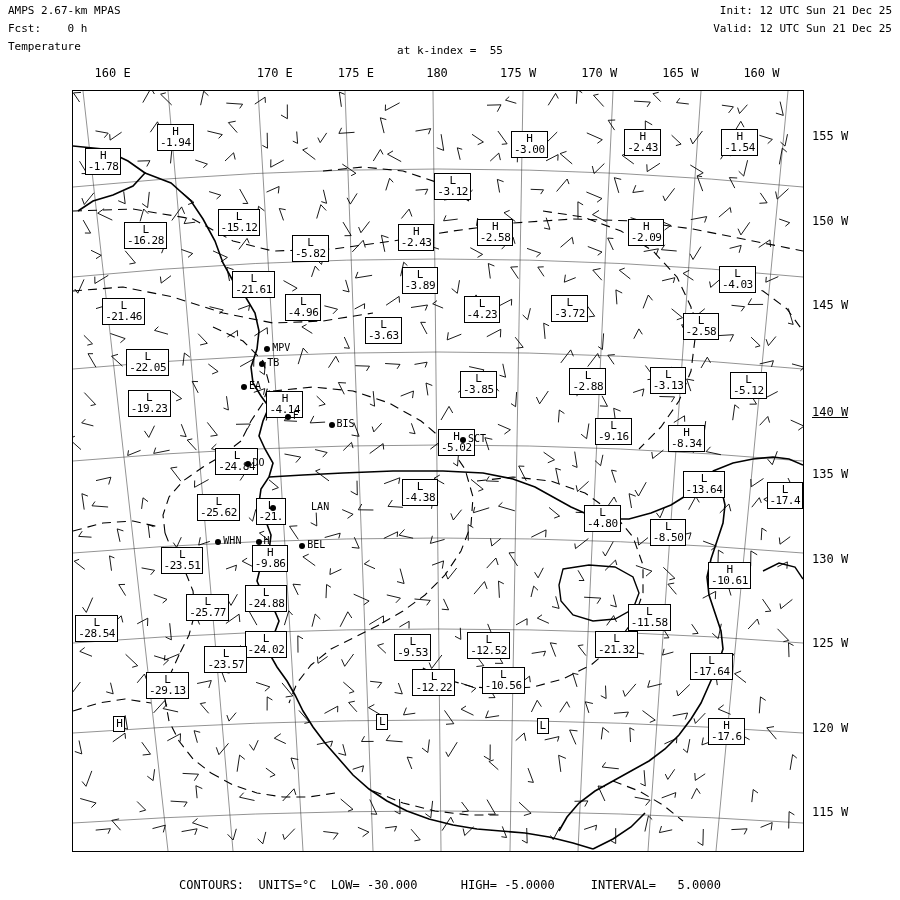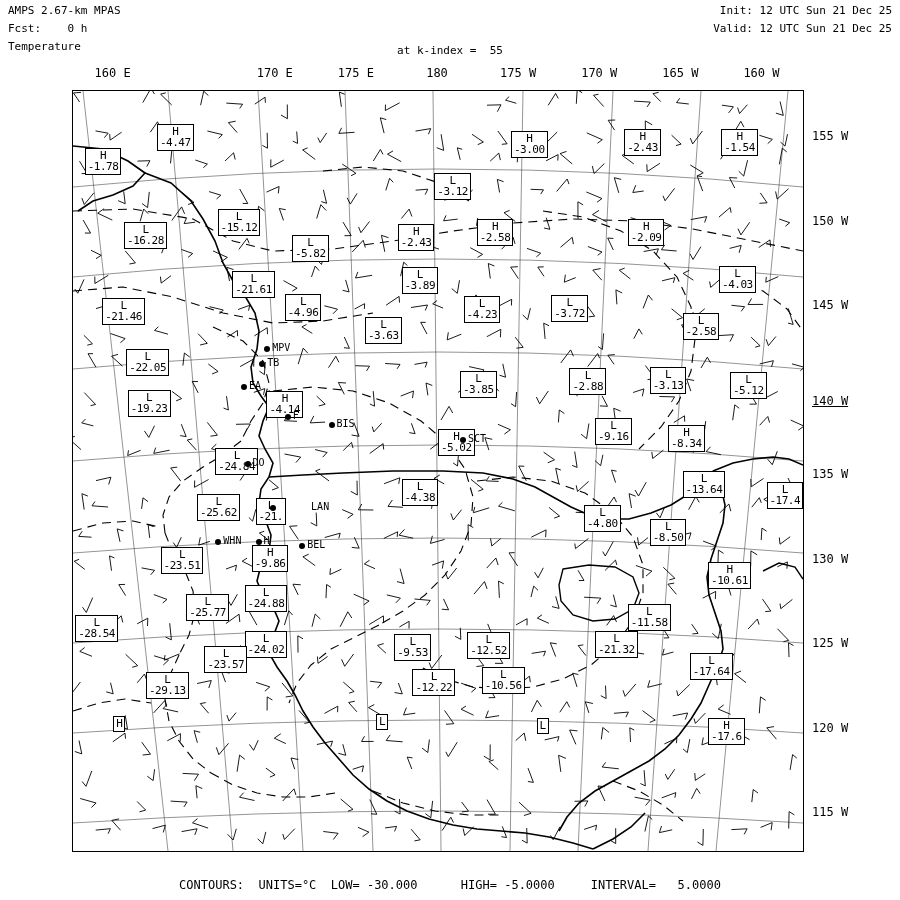--- a/index.html
+++ b/index.html
@@ -73,21 +73,21 @@
     <div class="axlabel toplab" style="left: 437px;">180</div>
     <div class="axlabel toplab" style="left: 518.111px;">175 W</div>
     <div class="axlabel toplab" style="left: 599.222px;">170 W</div>
     <div class="axlabel toplab" style="left: 680.333px;">165 W</div>
     <div class="axlabel toplab" style="left: 761.444px;">160 W</div>
   </div>
 <div id="yticks">
     <div class="axlabel rightlab" style="top: 136.444px;">155 W</div>
     <div class="axlabel rightlab" style="top: 220.889px;">150 W</div>
     <div class="axlabel rightlab" style="top: 305.333px;">145 W</div>
-    <div class="axlabel rightlab" style="top: 401px; text-decoration: underline;">140 W</div>
+    <div class="axlabel rightlab" style="top: 412px; text-decoration: underline;">140 W</div>
     <div class="axlabel rightlab" style="top: 474.222px;">135 W</div>
     <div class="axlabel rightlab" style="top: 558.667px;">130 W</div>
     <div class="axlabel rightlab" style="top: 643.111px;">125 W</div>
     <div class="axlabel rightlab" style="top: 727.556px;">120 W</div>
     <div class="axlabel rightlab" style="top: 812px;">115 W</div>
   </div>
 
 <div id="plot">
   <svg id="mapsvg" width="730" height="760" viewBox="0 0 730 760">
     <defs>
@@ -748,21 +748,21 @@
       <g stroke="#000" stroke-width="1.4" fill="none">
         <path d="M 490 478 L 516 474 L 542 476 L 560 486 L 566 502 L 560 518
                  L 542 528 L 520 530 L 500 524 L 488 510 L 486 494 Z"></path>
         <path d="M 690 480 L 706 472 L 722 476 L 730 488"></path>
       </g>
 
     </g>
   </svg>
 
   <div id="labels">
-      <div class="lbl" style="left: 83.95px; top: 32.68px;"><span class="t">H</span><span class="t">-4.47</span></div>
+      <div class="lbl" style="left: 83.95px; top: 32.68px;"><span class="t">H</span><span class="t">-1.94</span></div>
       <div class="lbl" style="left: 11.68px; top: 57px;"><span class="t">H</span><span class="t">-1.78</span></div>
       <div class="lbl" style="left: 438px; top: 39.52px;"><span class="t">H</span><span class="t">-3.00</span></div>
       <div class="lbl" style="left: 551.15px; top: 38px;"><span class="t">H</span><span class="t">-2.43</span></div>
       <div class="lbl" style="left: 648.24px; top: 38px;"><span class="t">H</span><span class="t">-1.54</span></div>
       <div class="lbl" style="left: 361.35px; top: 82.08px;"><span class="t">L</span><span class="t">-3.12</span></div>
       <div class="lbl" style="left: 144.54px; top: 117.8px;"><span class="t">L</span><span class="t">-15.12</span></div>
       <div class="lbl" style="left: 51.1px; top: 130.72px;"><span class="t">L</span><span class="t">-16.28</span></div>
       <div class="lbl" style="left: 324.85px; top: 133px;"><span class="t">H</span><span class="t">-2.43</span></div>
       <div class="lbl" style="left: 403.69px; top: 127.68px;"><span class="t">H</span><span class="t">-2.58</span></div>
       <div class="lbl" style="left: 554.8px; top: 127.68px;"><span class="t">H</span><span class="t">-2.09</span></div>

